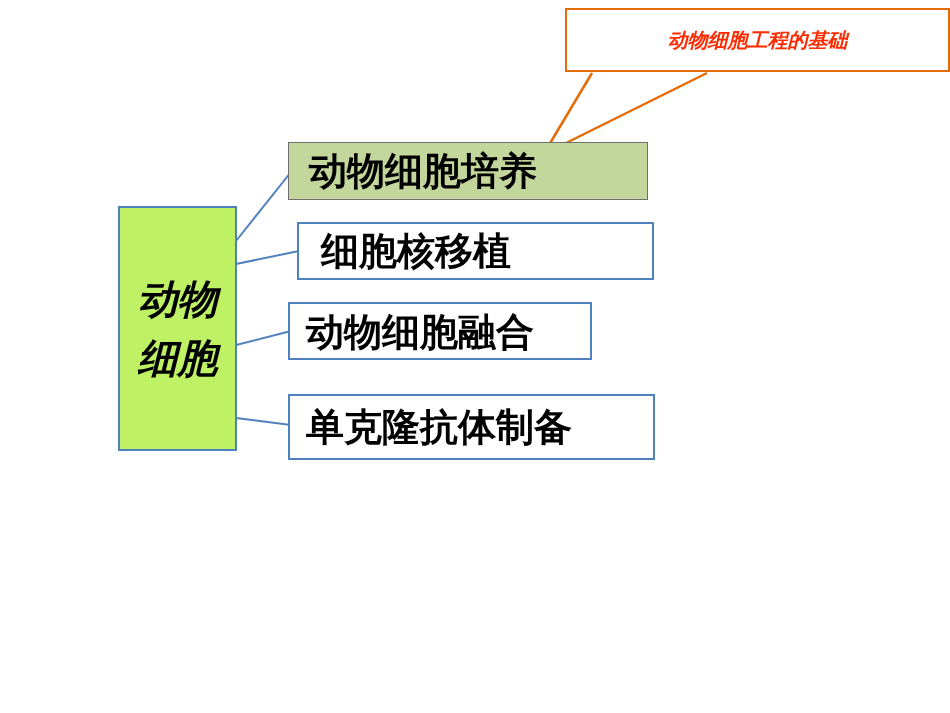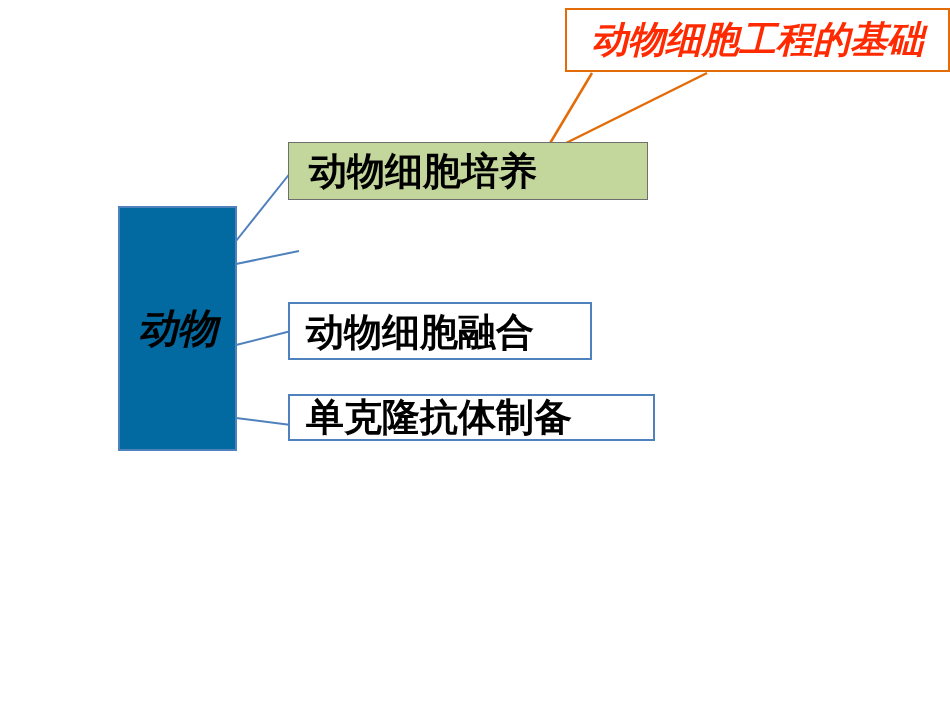--- a/index.html
+++ b/index.html
@@ -21,30 +21,30 @@
   .callout {
     position: absolute;
     left: 565px; top: 8px;
     width: 385px; height: 64px;
     background: #ffffff;
     border: 2px solid #e36c09;
     display: flex; align-items: center; justify-content: center;
     z-index: 2;
   }
   .callout-label {
-    font-size: 37px;
+    font-size: 20px;
     font-weight: bold; font-style: italic;
     color: #ff2a00;
     white-space: nowrap;
   }
   .root {
     position: absolute;
     left: 118px; top: 206px;
     width: 119px; height: 245px;
-    background: #0369a1;
+    background: #bef264;
     border: 2px solid #4f81bd;
     display: flex; flex-direction: column;
     align-items: center; justify-content: center;
     z-index: 1;
   }
   .root-line {
     font-size: 40px; line-height: 59px;
     font-weight: bold; font-style: italic;
     color: #000000;
     white-space: nowrap;
@@ -64,21 +64,21 @@
     white-space: nowrap;
   }
   .branch.b1 {
     left: 288px; top: 142px; width: 360px; height: 58px;
     background: #c3d69b;
     border: 1px solid #6f6f6f;
     padding-left: 20px;
   }
   .branch.b2 { left: 297px; top: 222px; width: 357px; height: 58px; padding-left: 22px; }
   .branch.b3 { left: 288px; top: 302px; width: 304px; height: 58px; align-items: flex-end; }
-  .branch.b4 { left: 288px; top: 394px; width: 367px; height: 47px; text-align: center; }
+  .branch.b4 { left: 288px; top: 394px; width: 367px; height: 66px; text-align: center; }
 </style>
 </head>
 <body>
 
 <div class="slide">
 
   <svg class="lines" width="950" height="713">
 
     <line x1="592" y1="73" x2="546" y2="150" stroke="#e36c09" stroke-width="2.5"></line>
     <line x1="707" y1="73" x2="552" y2="150" stroke="#e36c09" stroke-width="2.5"></line>
@@ -88,26 +88,30 @@
     <line x1="236" y1="345" x2="291" y2="331" stroke="#4f81bd" stroke-width="2"></line>
     <line x1="236" y1="418" x2="291" y2="425" stroke="#4f81bd" stroke-width="2"></line>
   </svg>
 
   <div class="callout">
     <span class="callout-label">动物细胞工程的基础</span>
   </div>
 
   <div class="root">
     <div class="root-line">动物</div>
+    <div class="root-line">细胞</div>
   </div>
 
   <div class="branch b1">
     <span class="branch-label">动物细胞培养</span>
   </div>
 
+  <div class="branch b2">
+    <span class="branch-label">细胞核移植</span>
+  </div>
 
   <div class="branch b3">
     <span class="branch-label">动物细胞融合</span>
   </div>
 
   <div class="branch b4">
     <span class="branch-label">单克隆抗体制备</span>
   </div>
 
 </div>

